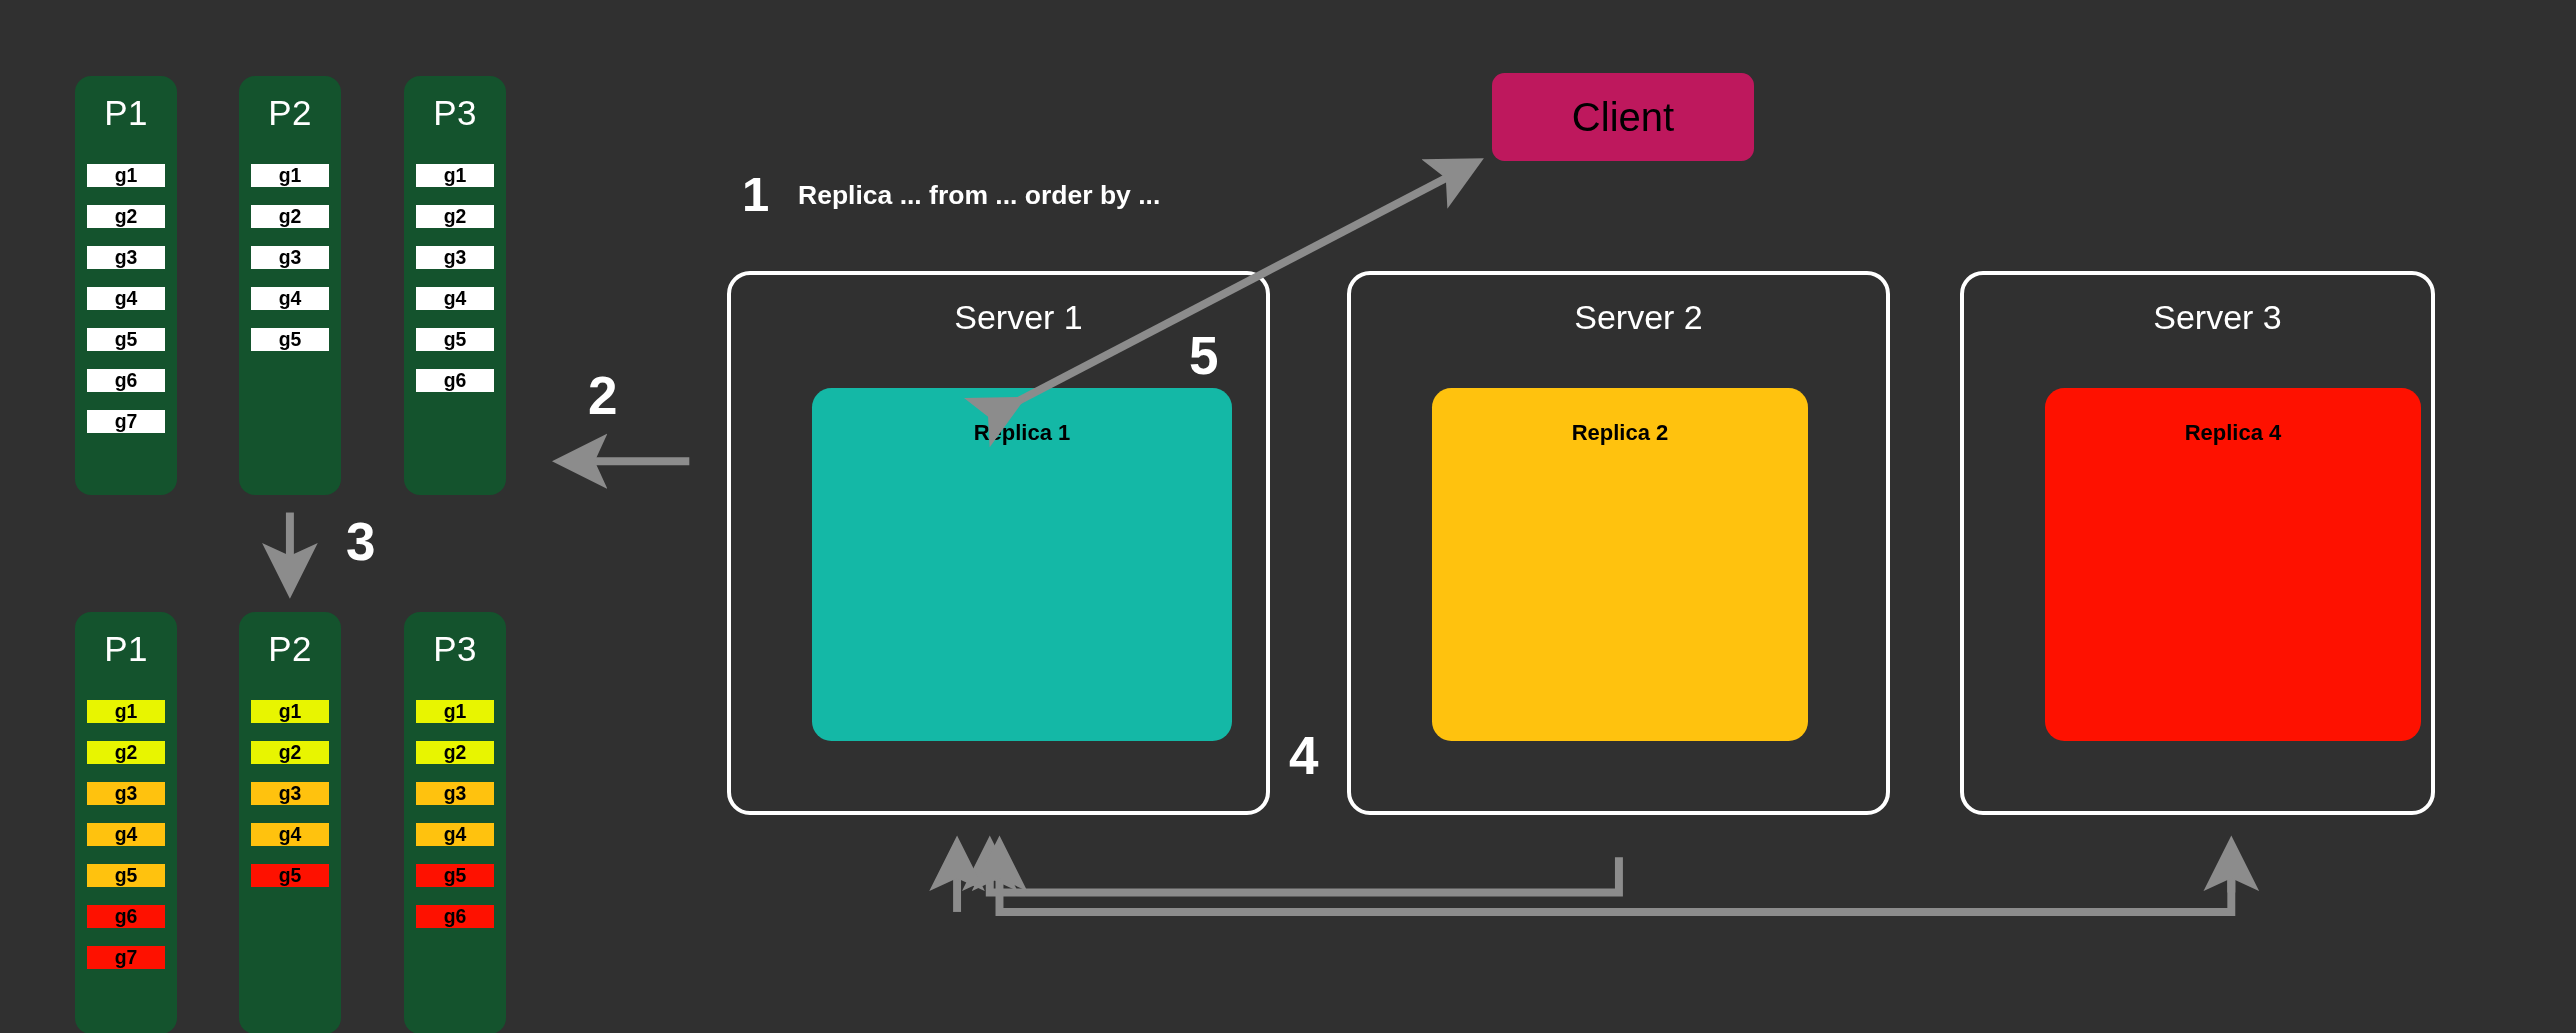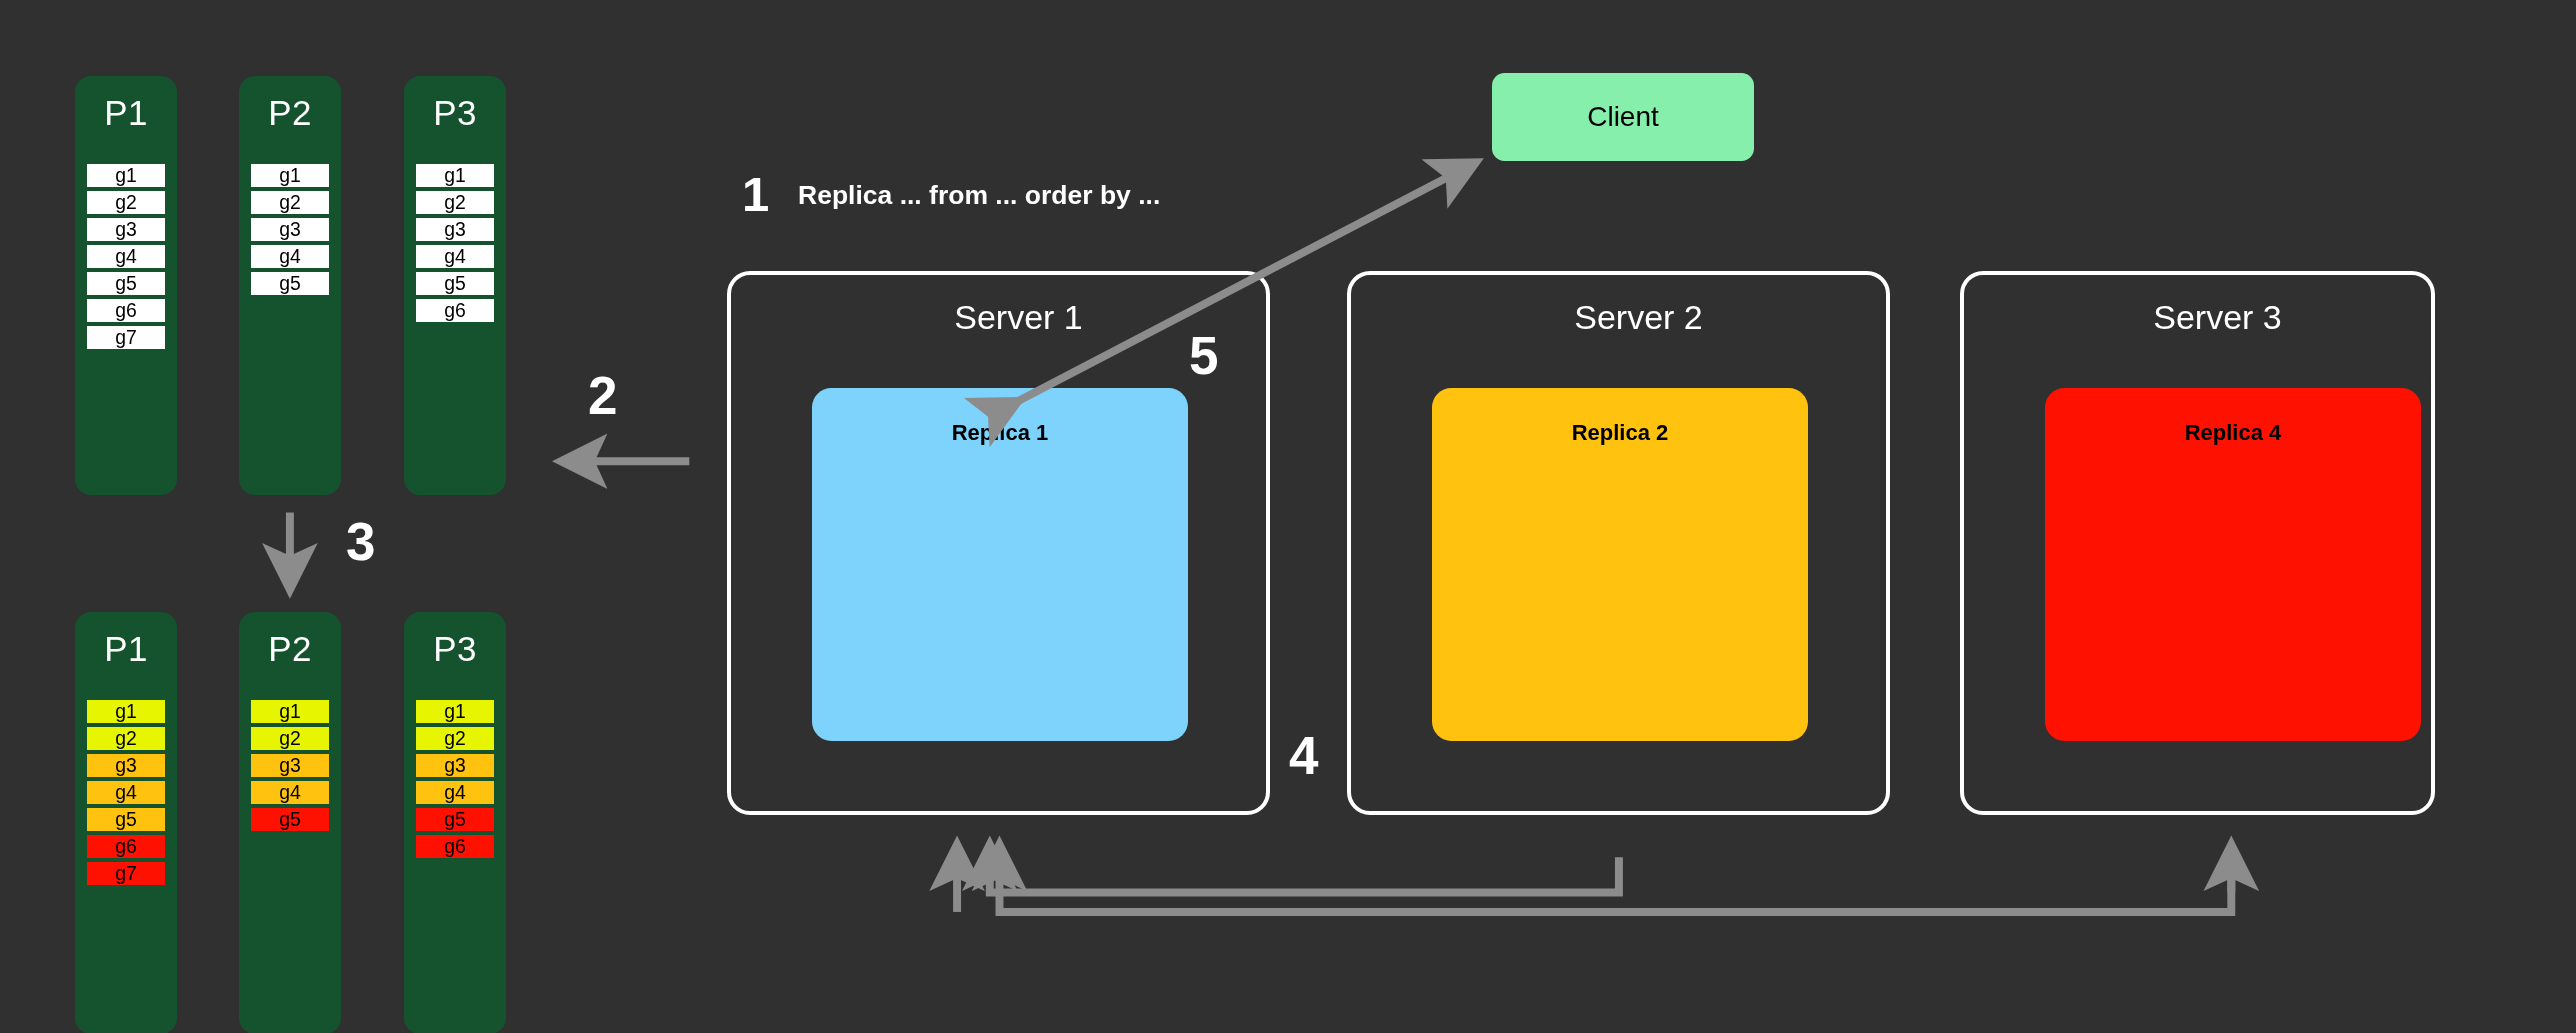--- a/index.html
+++ b/index.html
@@ -39,24 +39,24 @@
   .chips {
     position: absolute;
     left: 12.4px;
     right: 12.4px;
   }
   .chip {
     height: 23px;
     line-height: 23px;
     text-align: center;
     font-size: 19.4px;
-    font-weight: normal;
+    font-weight: bold;
     color: #000000;
     background: #ffffff;
-    margin-bottom: 4px;
+    margin-bottom: 18px;
     box-sizing: border-box;
   }
   .chip.c-white  { background: #ffffff; }
   .chip.c-yellow { background: #e8f500; }
   .chip.c-orange { background: #ffc20e; }
   .chip.c-red    { background: #fe1100; }
 
   
   .step {
     position: absolute;
@@ -72,24 +72,24 @@
     color: #ffffff;
     font-size: 26.5px;
     font-weight: bold;
     white-space: nowrap;
     line-height: 1;
   }
 
   
   .client {
     position: absolute;
-    background: #86efac;
+    background: #be185d;
     border-radius: 12.4px;
     color: #000000;
-    font-size: 28px;
+    font-size: 40px;
     font-weight: 400;
     display: flex;
     align-items: center;
     justify-content: center;
     box-sizing: border-box;
   }
 
   
   .server {
     position: absolute;
@@ -210,21 +210,21 @@
 
   <div class="client" style="left:1492px; top:73px; width:262px; height:88px;">
     <span>Client</span>
   </div>
 
   <div class="step" style="left:742px; top:170px; font-size:49px;">1</div>
   <div class="caption" style="left:798px; top:182px;">Replica ... from ... order by ...</div>
 
   <div class="server" style="left:727px; top:271px; width:543px; height:544px;">
     <div class="server-title">Server 1</div>
-    <div class="replica" style="left:81px; top:113px; width:376px; height:353px; background:#7dd3fc;">
+    <div class="replica" style="left:81px; top:113px; width:420px; height:353px; background:#14b8a6;">
       <span>Replica 1</span>
     </div>
   </div>
   <div class="step" style="left:1189px; top:329px; font-size:53px;">5</div>
   <div class="step" style="left:1289px; top:729px; font-size:53px;">4</div>
 
   <div class="server" style="left:1347px; top:271px; width:543px; height:544px;">
     <div class="server-title">Server 2</div>
     <div class="replica" style="left:81px; top:113px; width:376px; height:353px; background:#ffc20e;">
       <span>Replica 2</span>

